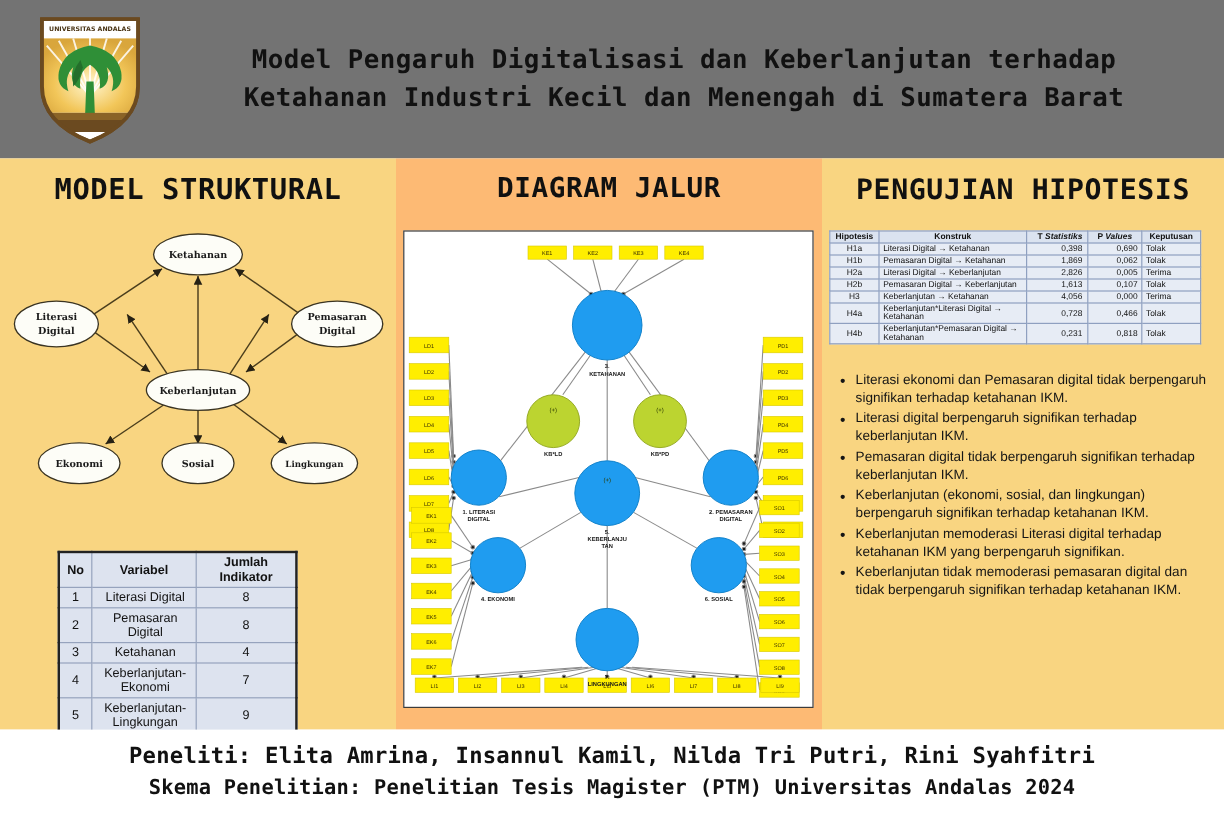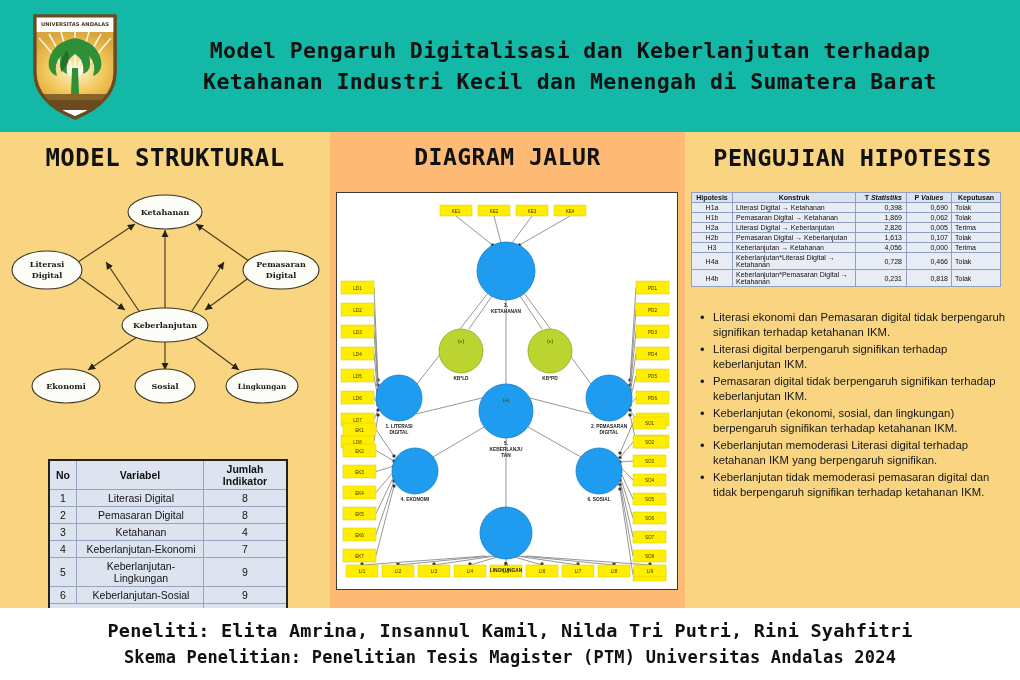--- a/index.html
+++ b/index.html
@@ -6,21 +6,21 @@
   body{
     width:1020px;height:680px;
     background:#ffffff;
     font-family:"Liberation Sans", sans-serif;
     overflow:hidden;
     position:relative;
   }
   
   #header{
     position:absolute;left:0;top:0;width:1020px;height:132px;
-    background:#14b8a6;
+    background:#737373;
     display:flex;align-items:center;
   }
   #logo-wrap{width:150px;display:flex;justify-content:center;align-items:center;}
   .logo-shield{
     position:relative;width:96px;height:112px;
   }
   .logo-shield svg{display:block;}
   #header-titles{
     flex:1;padding-right:30px;
     font-family:"DejaVu Sans Mono", monospace;
@@ -52,21 +52,21 @@
   #col-mid .col-title{font-size:23px;}
   #col-right .col-title{font-size:23.5px;}
 
   
   #structural-model{position:absolute;left:8px;top:58px;width:314px;height:225px;}
   
   #var-table-holder{
     position:absolute;left:48px;top:327px;width:244px;
   }
   table.vtab{
-    border-collapse:collapse;width:240px;
+    border-collapse:collapse;width:200px;
     background:#dde3ef;
     font-size:10.5px;
     color:#121212;
     border:2px solid #222;
   }
   table.vtab th, table.vtab td{
     border:1px solid #96a3bd;
     padding:2px 3px;
     font-weight:normal;
   }

